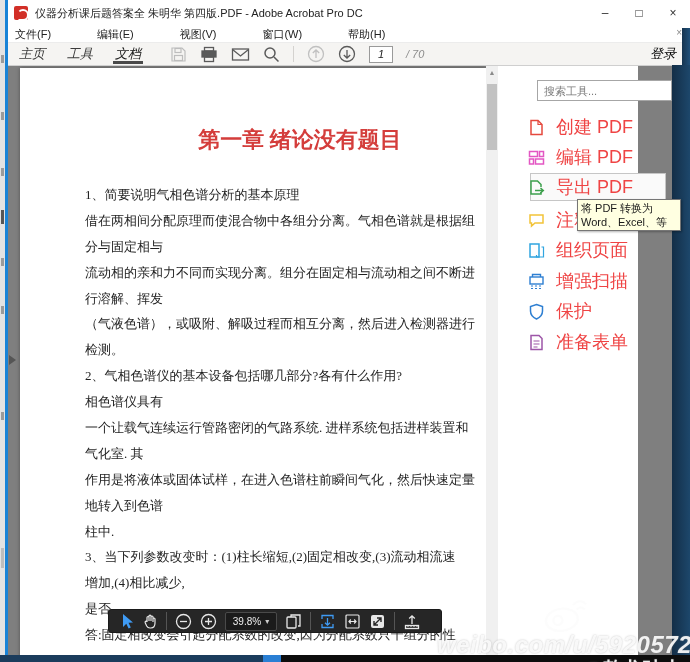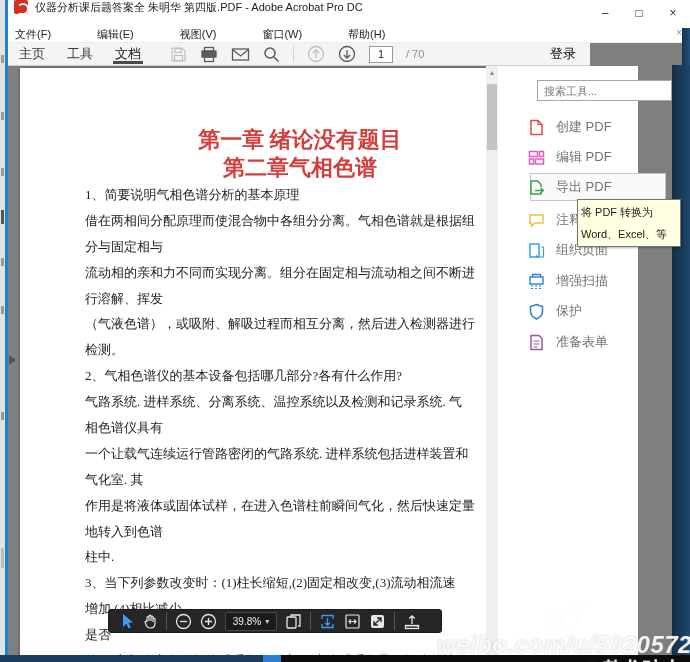--- a/index.html
+++ b/index.html
@@ -10,35 +10,35 @@
   .behind-left { position:absolute; left:0; top:0; width:5px; height:662px; background:#e3e3e3; z-index:1; }
   .behind-left i { position:absolute; left:1px; width:3px; background:#9a9a9a; display:block; }
   .win-border-left { position:absolute; left:5px; top:0; width:3px; height:655px; background:#1883d7; z-index:2; }
   .behind-right { position:absolute; left:672px; top:65px; width:18px; height:590px;
                   background:linear-gradient(90deg,#132e47,#1d476b); z-index:6; }
   .behind-right-sliver { position:absolute; left:682px; top:28px; width:8px; height:37px;
                   background:linear-gradient(90deg,#16344f,#20507a); z-index:6; }
 
   
   .titlebar { position:absolute; left:8px; top:0; width:682px; height:26px; background:#ffffff; z-index:5;
-              display:flex; align-items:flex-start; }
+              display:flex; align-items:center; }
   .app-icon { width:14px; height:14px; margin-left:6px; background:#d22f27; border-radius:2px; position:relative; }
   .app-icon::after { content:""; position:absolute; left:3px; top:3px; width:8px; height:8px;
                      border-radius:50% 50% 50% 0; border:2px solid #fff; border-left-color:transparent; }
   .title-text { font-size:11px; color:#222; margin-left:7px; white-space:nowrap; }
   .win-controls { margin-left:auto; display:flex; height:100%; }
   .win-btn { width:34px; height:100%; display:flex; align-items:center; justify-content:center;
              font-size:12px; color:#333; }
   .menubar { position:absolute; left:8px; top:26px; width:682px; height:17px; background:#ffffff; z-index:5;
              display:flex; align-items:center; border-bottom:1px solid #ececec;gap:32px; }
   .menu-item { font-size:11px; color:#222; padding:0 7px; }
   .menu-close { position:absolute; right:8px; top:1px; font-size:10px; color:#8a8a8a; }
 
-  .toolbar { position:absolute; left:8px; top:43px; width:582px; height:23px; background:#f5f4f2;
-             border-bottom:1px solid #cfcfcf; z-index:5; display:flex; align-items:center; }
+  .toolbar { position:absolute; left:8px; top:43px; width:682px; height:23px; background:#f5f4f2;
+             border-bottom:1px solid #cfcfcf; z-index:5; display:flex; align-items:center;font-style:italic; }
   .tab { font-size:13px; color:#3b3b3b; padding:0 11px; height:100%; display:flex; align-items:center; position:relative; }
   .tab.active { color:#1a1a1a; }
   .tab.active::after { content:""; position:absolute; left:9px; right:9px; bottom:1px; height:3px; background:#4a4a4a; }
   .tb-icons { display:flex; align-items:center; gap:13px; margin-left:18px; }
   .tb-divider { width:1px; height:16px; background:#d4d2cf; }
   .pagebox { width:24px; height:17px; background:#fff; border:1px solid #9a9a9a; font-size:11px; color:#222;
              display:flex; align-items:center; justify-content:center; }
   .page-total { font-size:11px; color:#8c8c8c; }
   .signin { margin-left:auto; margin-right:14px; font-size:13px; color:#000000; }
 
@@ -59,27 +59,27 @@
   .vscroll .arrow { position:absolute; left:0; top:3px; width:12px; text-align:center; font-size:7px; color:#8a8a8a; }
   .vscroll .thumb { position:absolute; left:1px; top:18px; width:10px; height:66px; background:#c2c2c2; }
 
   
   .rpanel { position:absolute; left:498px; top:66px; width:140px; height:589px; background:#ffffff; z-index:5; }
   .search-box { position:absolute; left:39px; top:14px; width:135px; height:21px; border:1px solid #a6a6a6;
                 background:#fff; font-size:11px; color:#7a7a7a; padding:0 6px;
                 font-family:"Liberation Sans", sans-serif; }
   .search-box::placeholder { color:#7a7a7a; }
   .tool-row { position:absolute; left:30px; width:142px; height:28px; display:flex; align-items:center; gap:11px; }
-  .tool-label { font-size:13px; color:#737373; white-space:nowrap; }
+  .tool-label { font-size:18px; color:#ef4444; white-space:nowrap; }
   .tool-hover { position:absolute; left:32px; top:107px; width:136px; height:28px;
                 background:#fafafa; border:1px solid #c6c6c6; }
   .r0{top:47px}.r1{top:77px}.r2{top:107px}.r3{top:140px}.r4{top:170px}.r5{top:201px}.r6{top:231px}.r7{top:262px}
 
   .tooltip { position:absolute; left:577px; top:199px; width:104px; background:#ffffe1; border:1px solid #767676;
-             box-shadow:1px 1px 2px rgba(0,0,0,.3); font-size:11px; line-height:22px; color:#1a1a1a;
+             box-shadow:1px 1px 2px rgba(0,0,0,.3); font-size:11px; line-height:14px; color:#1a1a1a;
              padding:1px 3px; z-index:8; }
 
   
   .float-bar { position:absolute; left:108px; top:609px; width:334px; height:24px; background:#262626;
                border:1px solid #1a1a1a; border-radius:3px; z-index:9;
                display:flex; align-items:center; padding:0 10px; gap:8px; }
   .fb-divider { width:1px; height:18px; background:#555; }
   .zoom-box { width:52px; height:19px; background:#1b1b1b; border:1px solid #4a4a4a; border-radius:2px;
               display:flex; align-items:center; justify-content:center; gap:4px;
               font-size:10px; color:#eee; }
@@ -185,32 +185,30 @@
       </span>
       <span class="pagebox">1</span>
       <span class="page-total">/ 70</span>
     </div>
     <div class="signin">登录</div>
   </div>
 
   <div class="page"></div>
   <div class="doc-titles">
     <div>第一章  绪论没有题目</div>
-    <div>第二章气相色谱</div>
   </div>
   <div class="doc-body">
     <div class="bl">1、简要说明气相色谱分析的基本原理</div>
     <div class="bl">借在两相间分配原理而使混合物中各组分分离。气相色谱就是根据组</div>
     <div class="bl">分与固定相与</div>
     <div class="bl">流动相的亲和力不同而实现分离。组分在固定相与流动相之间不断进</div>
     <div class="bl">行溶解、挥发</div>
     <div class="bl">（气液色谱），或吸附、解吸过程而相互分离，然后进入检测器进行</div>
     <div class="bl">检测。</div>
     <div class="bl">2、气相色谱仪的基本设备包括哪几部分?各有什么作用?</div>
-    <div class="bl">气路系统. 进样系统、分离系统、温控系统以及检测和记录系统. 气</div>
     <div class="bl">相色谱仪具有</div>
     <div class="bl">一个让载气连续运行管路密闭的气路系统. 进样系统包括进样装置和</div>
     <div class="bl">气化室. 其</div>
     <div class="bl">作用是将液体或固体试样，在进入色谱柱前瞬间气化，然后快速定量</div>
     <div class="bl">地转入到色谱</div>
     <div class="bl">柱中.</div>
     <div class="bl">3、当下列参数改变时：(1)柱长缩短,(2)固定相改变,(3)流动相流速</div>
     <div class="bl">增加,(4)相比减少,</div>
     <div class="bl">是否</div>
     <div class="bl">答:固定相改变会引起分配系数的改变,因为分配系数只干组分的性</div>

